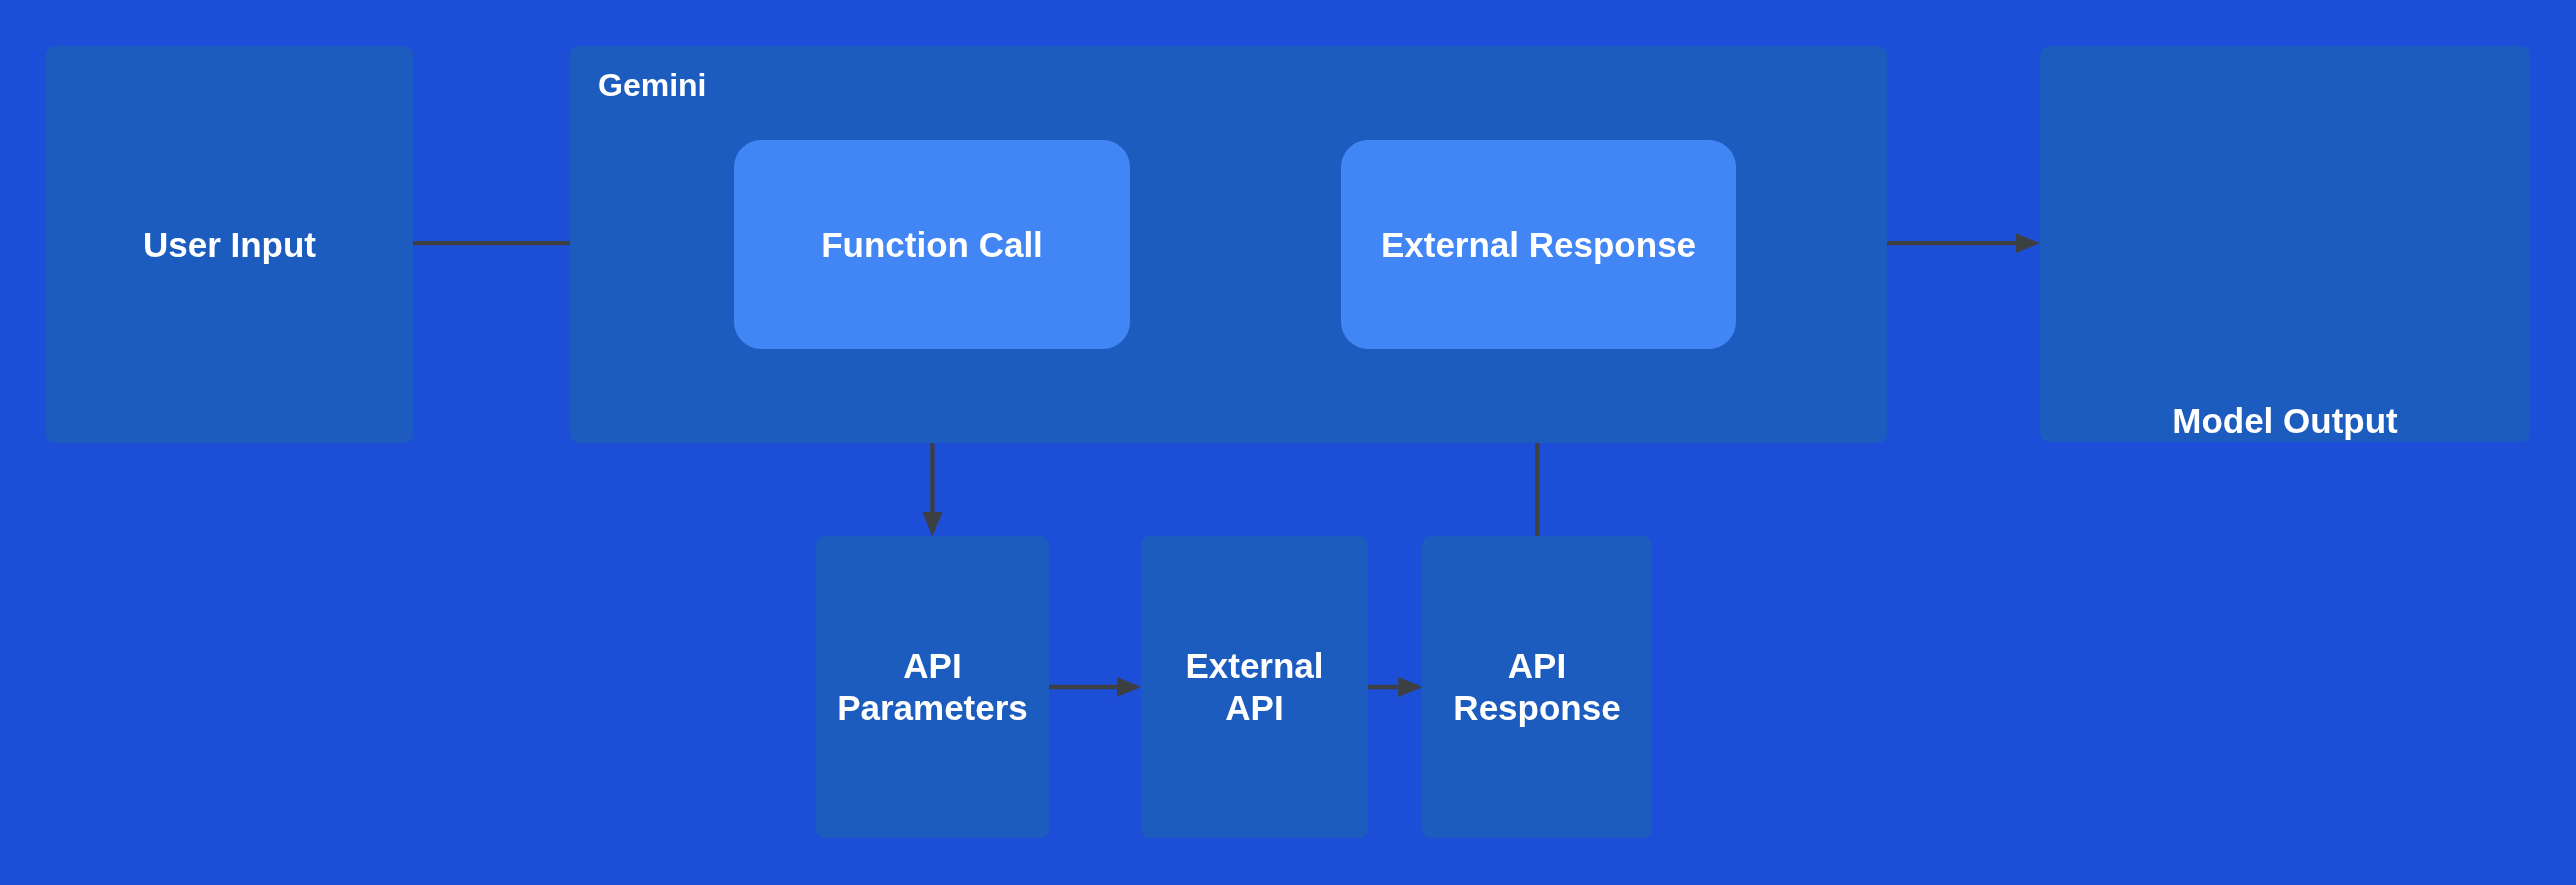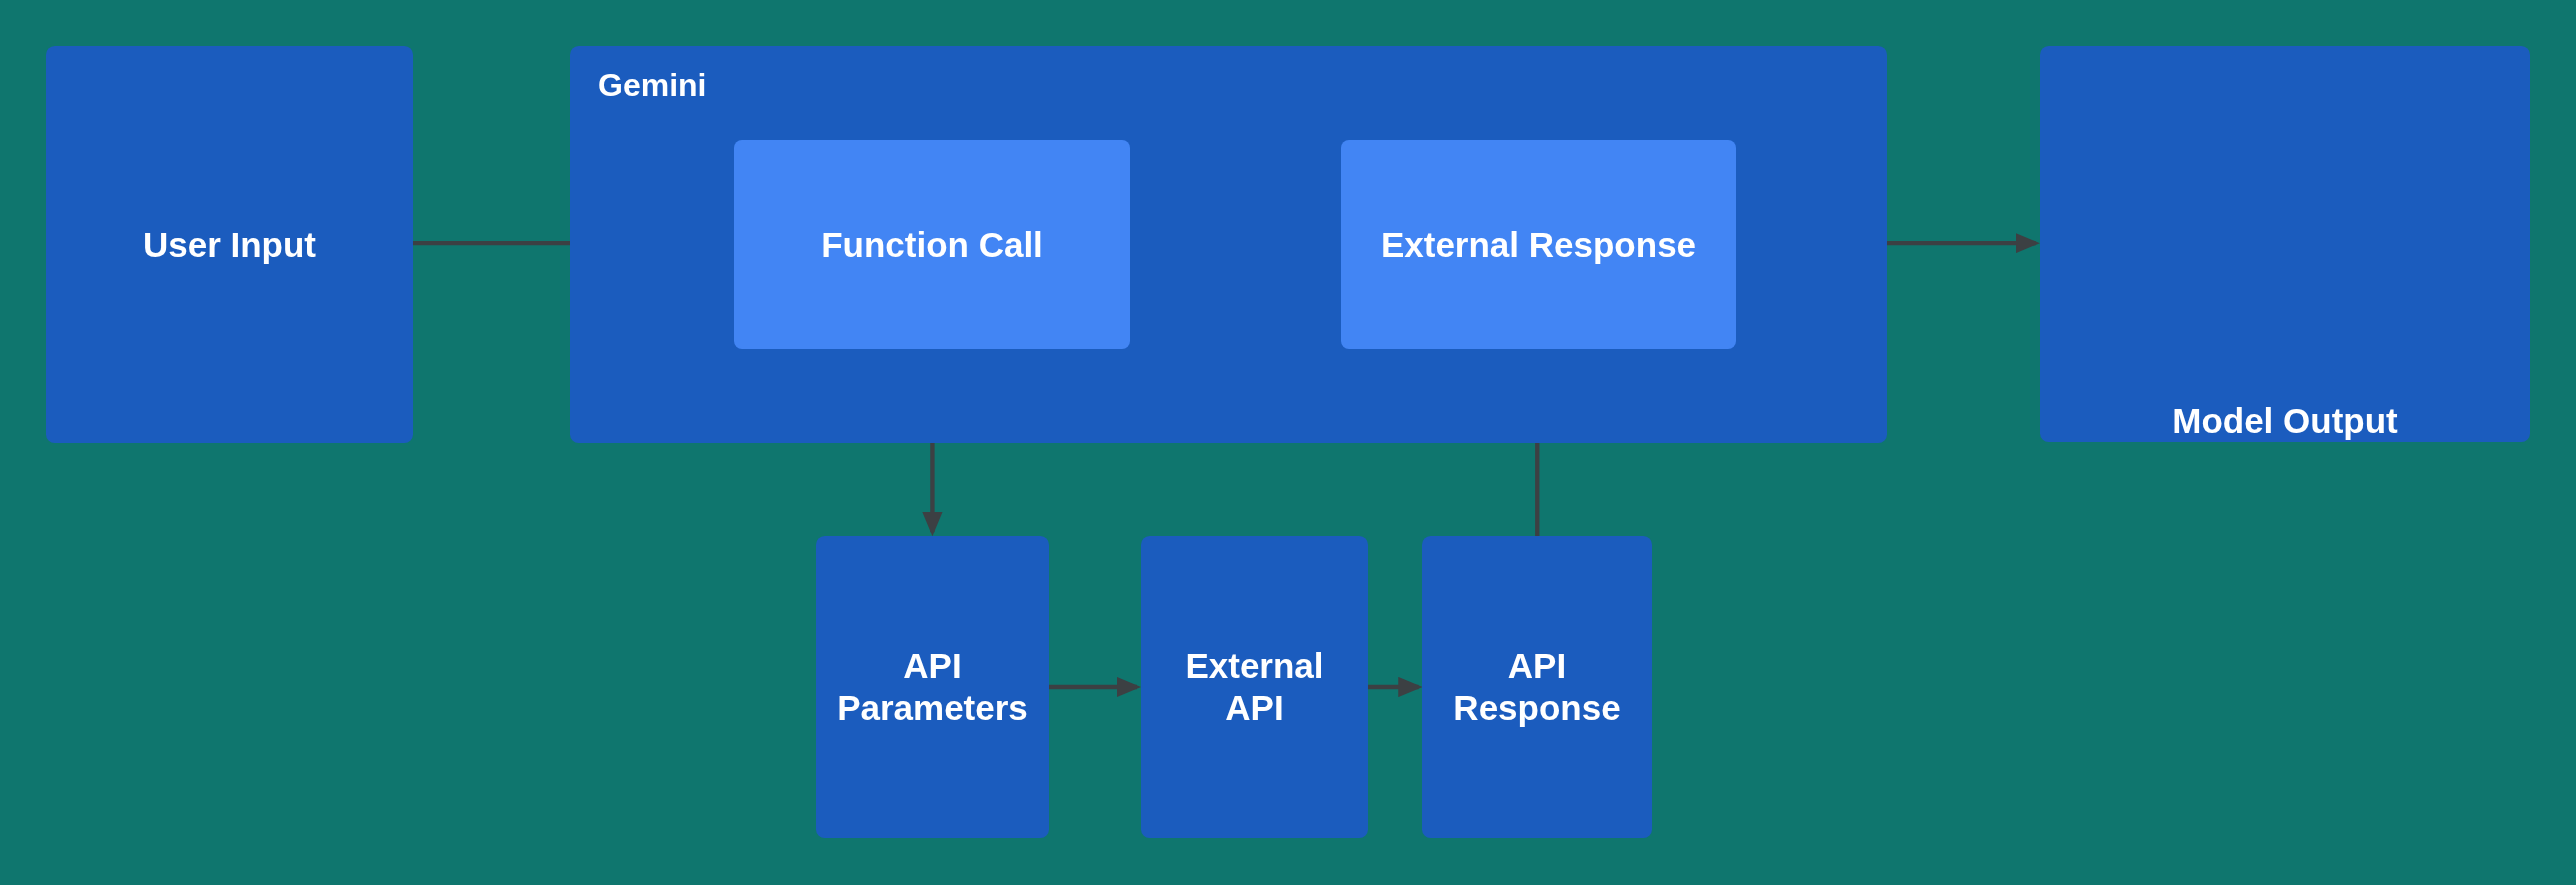--- a/index.html
+++ b/index.html
@@ -4,42 +4,42 @@
 <style>
   html, body {
     margin: 0;
     padding: 0;
     background: #000000;
   }
   .canvas {
     position: relative;
     width: 2576px;
     height: 886px;
-    background: #0f766e;
+    background: #1d4ed8;
     overflow: hidden;
     font-family: "Liberation Sans", sans-serif;
   }
   .node {
     position: absolute;
     background: #1b5cbe;
     border-radius: 8.7px;
     display: flex;
     align-items: center;
     justify-content: center;
     color: #ffffff;
     font-weight: 700;
     font-size: 35px;
     line-height: 1.2;
     text-align: center;
     white-space: pre-line;
     box-sizing: border-box;
   }
   .node.inner {
     background: #4285f4;
-    border-radius: 8px;
+    border-radius: 27px;
   }
   .container-label {
     position: absolute;
     left: 28px;
     top: 21px;
     color: #ffffff;
     font-weight: 700;
     font-size: 32px;
     line-height: 1.15;
     white-space: nowrap;

